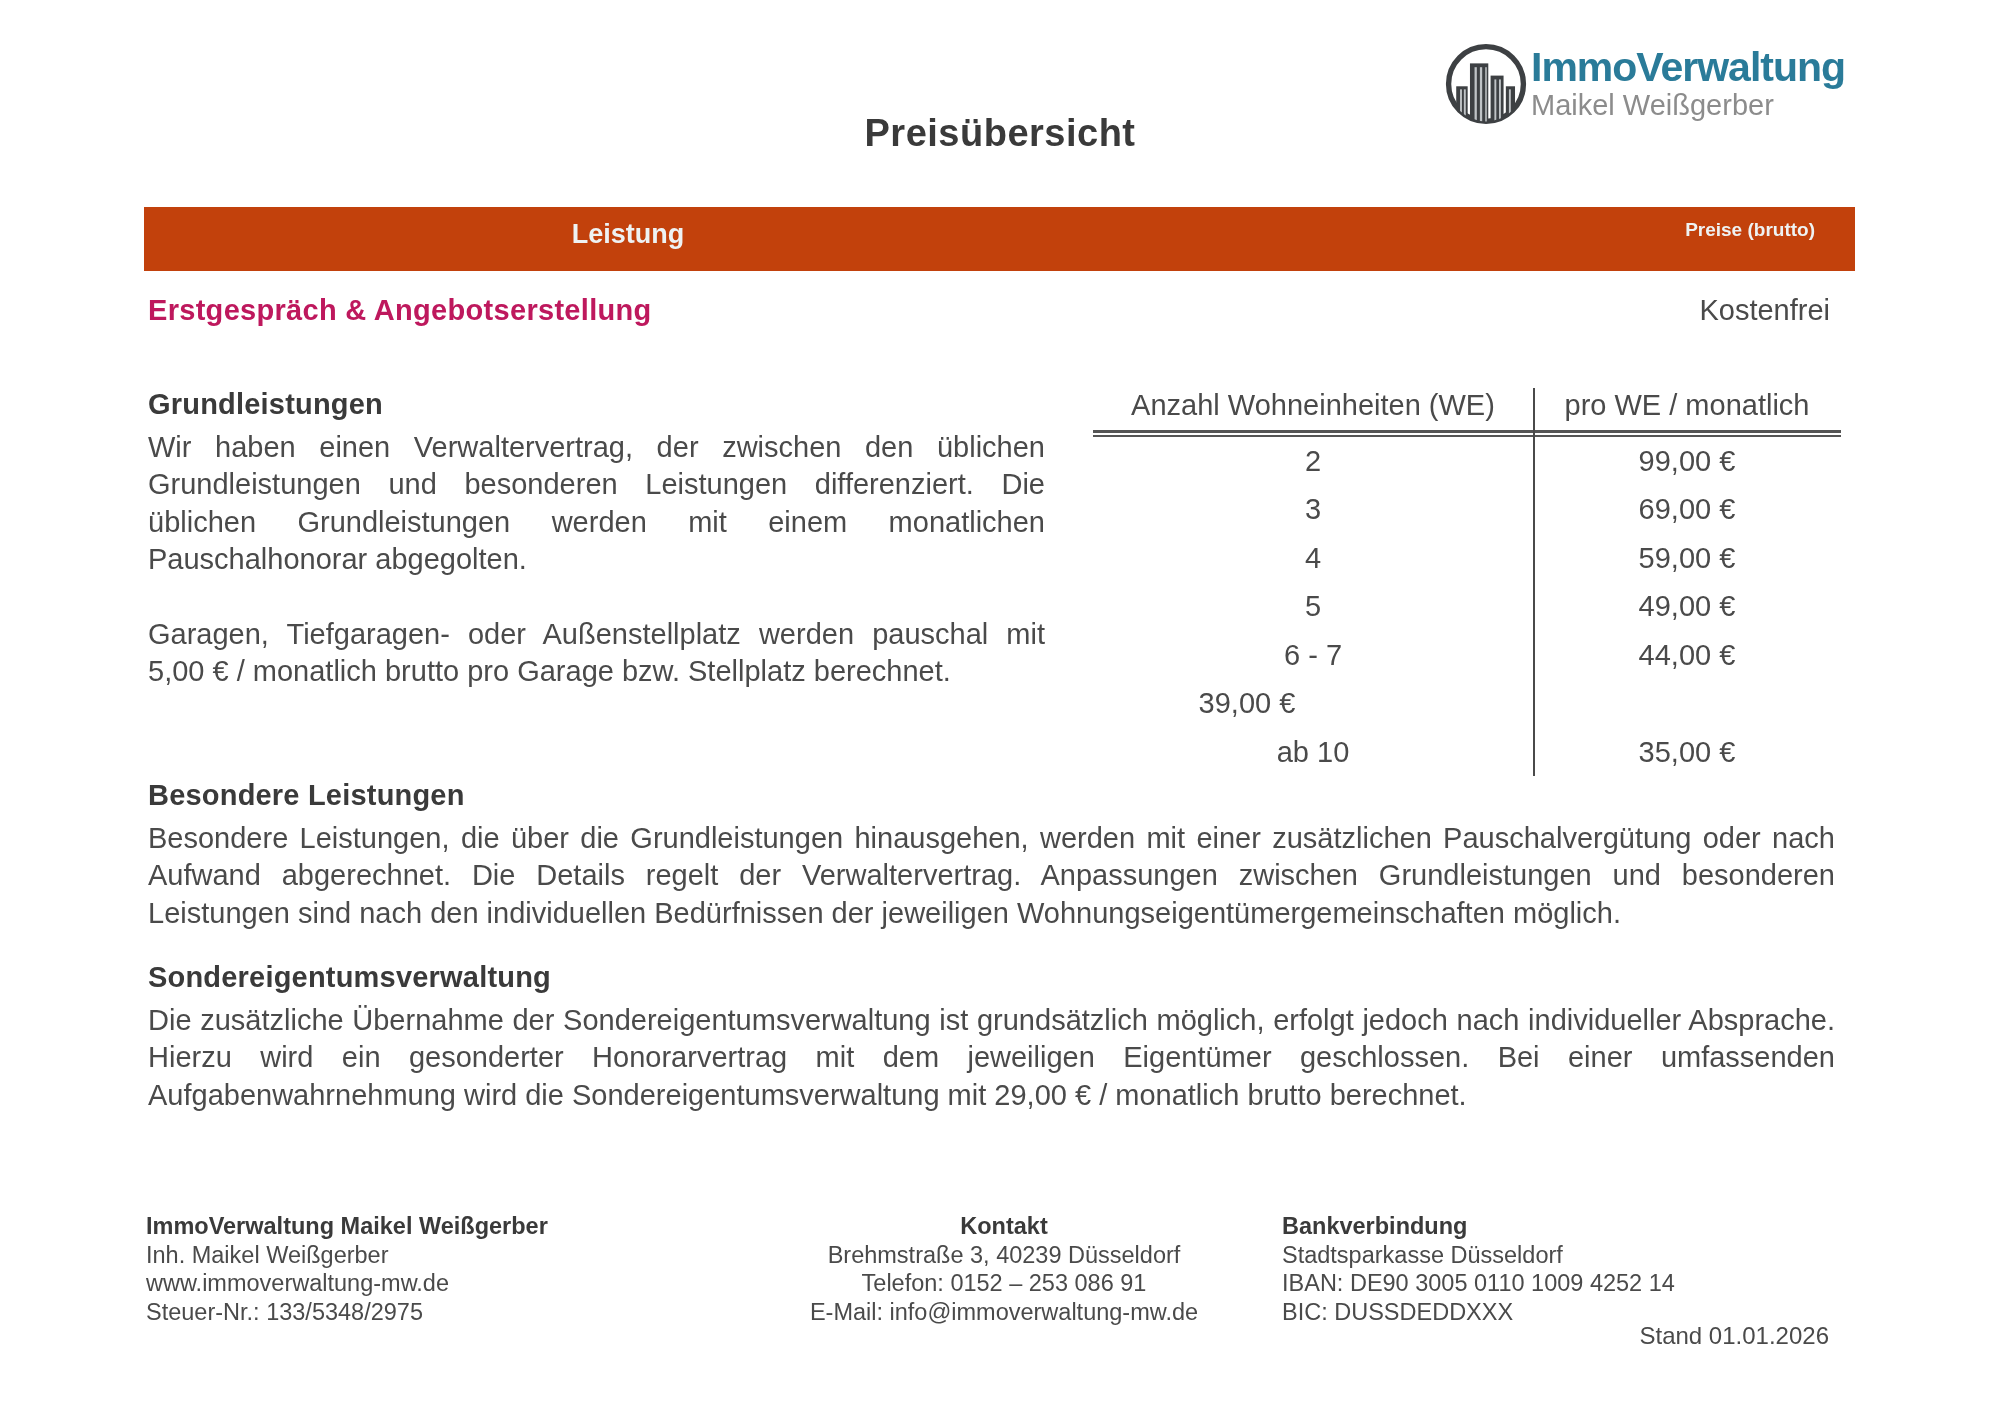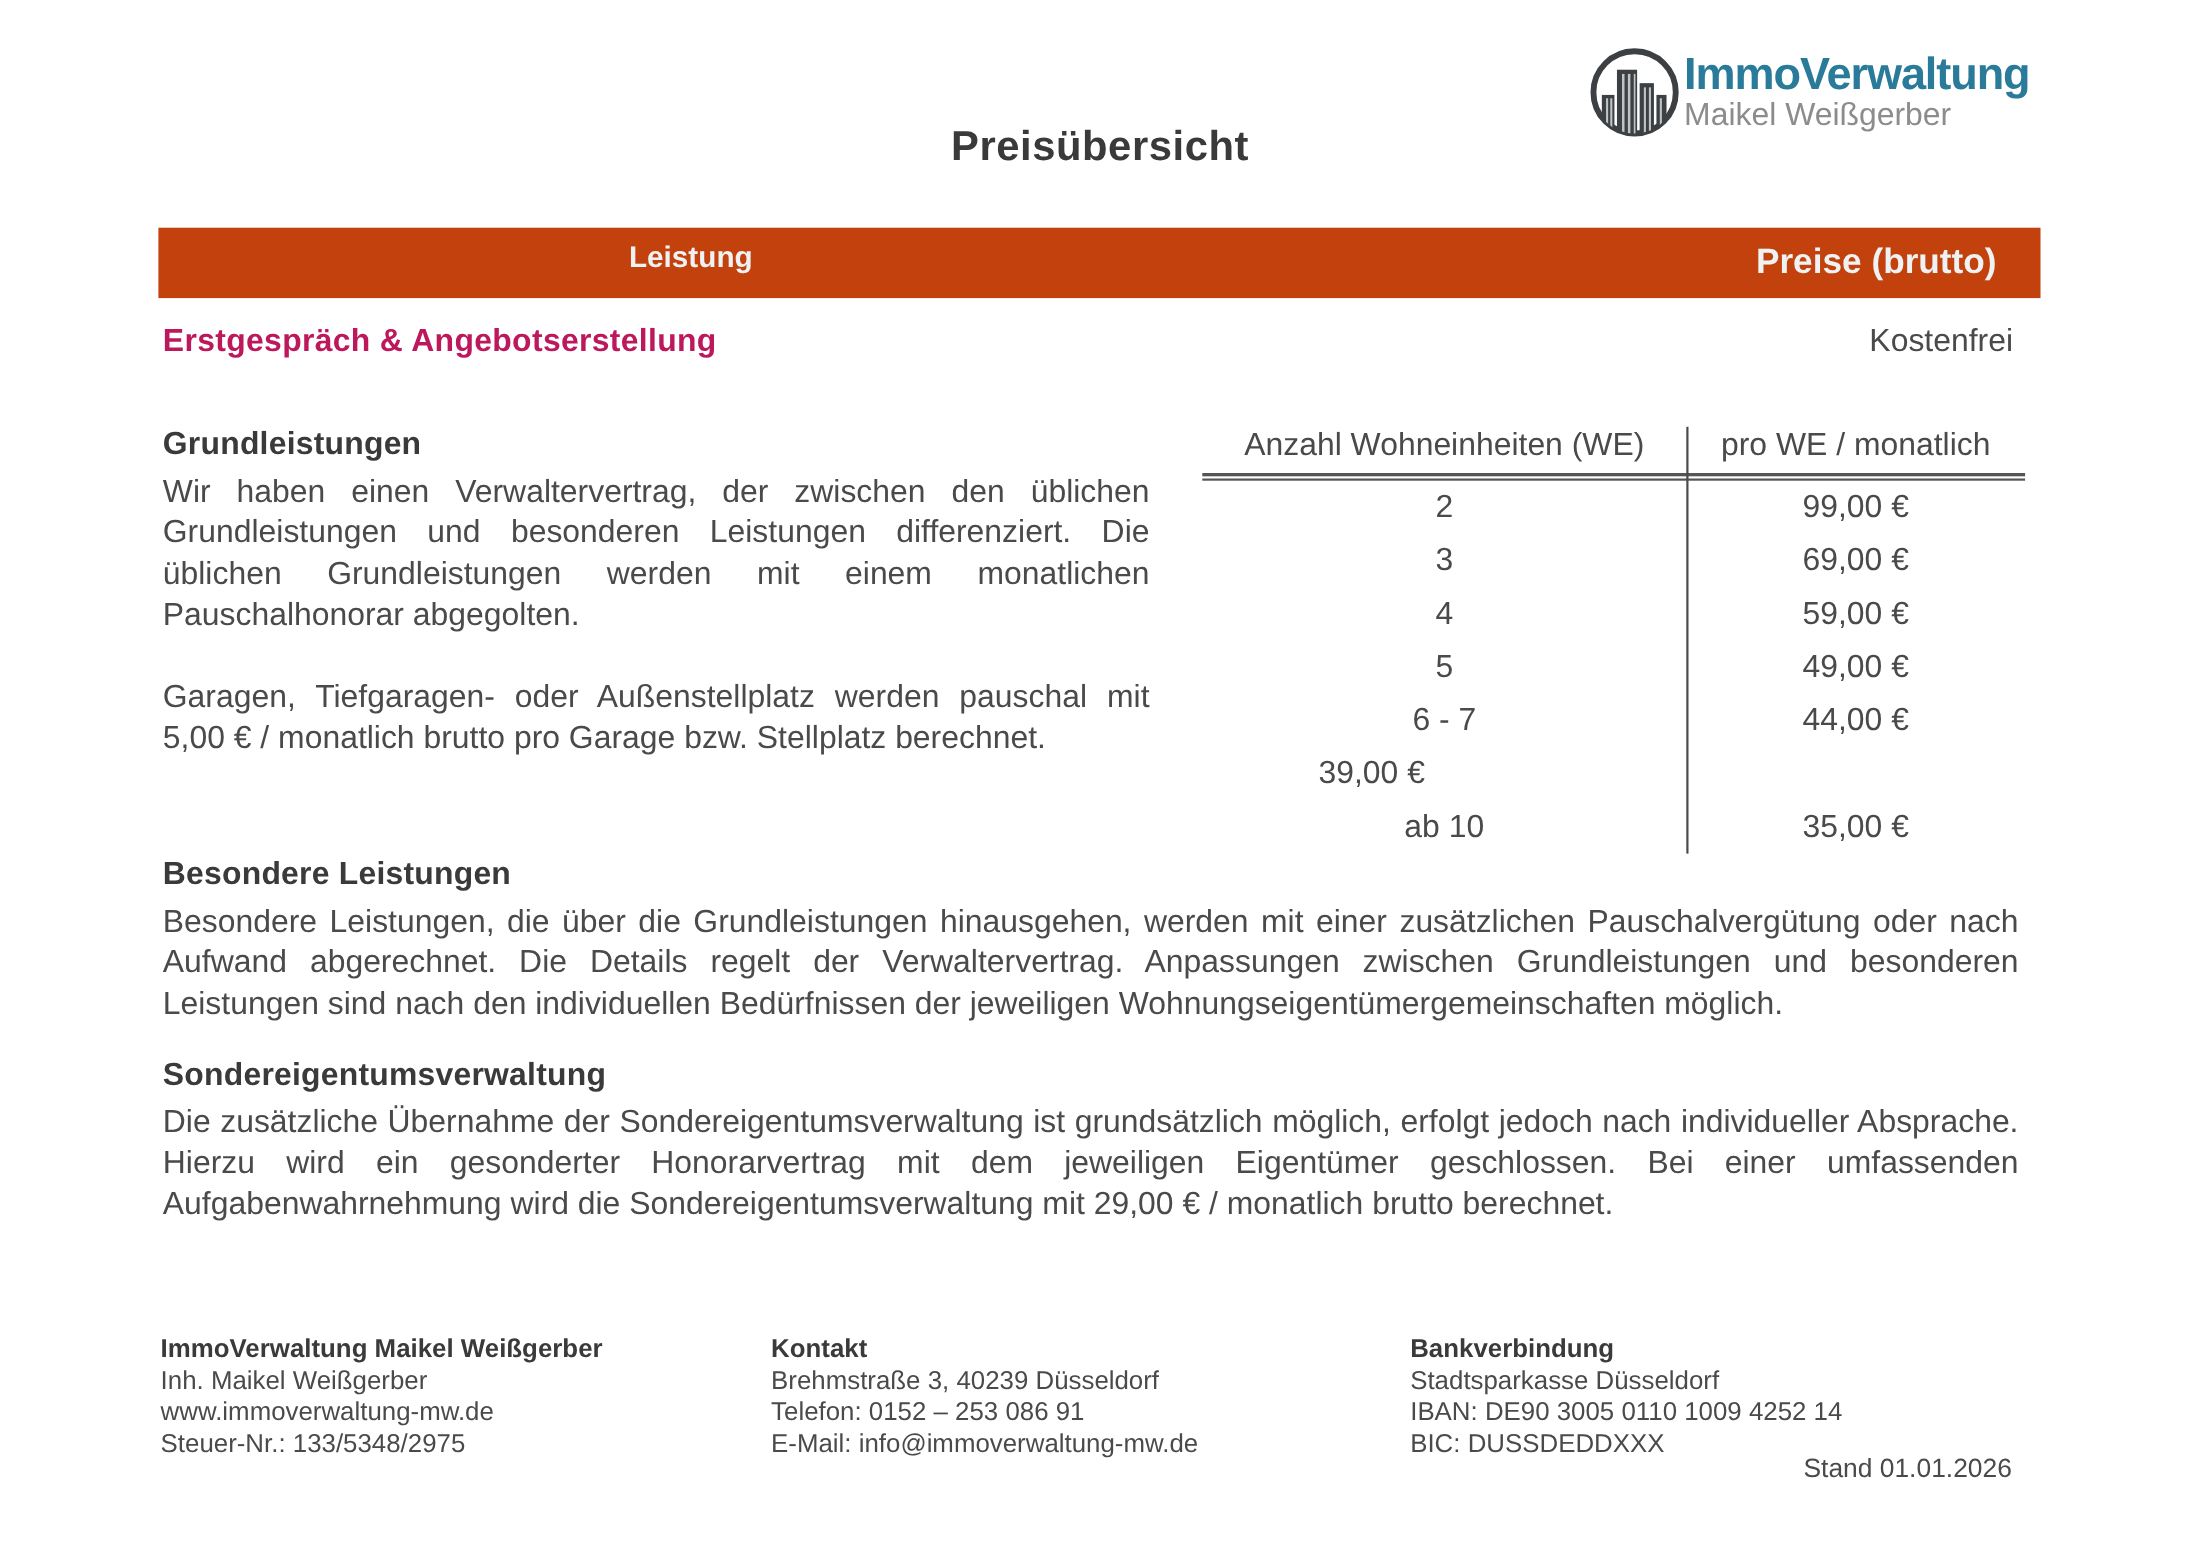--- a/index.html
+++ b/index.html
@@ -18,21 +18,21 @@
   .logo-brand{font-size:41px;font-weight:bold;letter-spacing:-1px;color:#2a7b99;line-height:1.05;}
   .logo-owner{font-size:29px;color:#8c8c8c;line-height:1.1;margin-top:1px;}
   
   .doc-title{position:absolute;top:112px;left:0;width:2000px;text-align:center;
     font-size:38px;font-weight:bold;color:#3a3a3a;letter-spacing:0.5px;}
   
   .head-bar{position:absolute;top:207px;left:144px;width:1711px;height:64px;background:#c2410c;}
   .head-bar .bar-left{position:absolute;left:484px;top:12px;transform:translateX(-50%);
     font-size:27px;font-weight:bold;color:#eef2f3;}
   .head-bar .bar-right{position:absolute;right:40px;top:12px;
-    font-size:32px;font-weight:bold;color:#eef2f3;}
+    font-size:19px;font-weight:bold;color:#eef2f3;}
   
   .intro-row{position:absolute;top:294px;left:148px;width:1682px;display:flex;
     justify-content:space-between;align-items:baseline;}
   .intro-label{font-size:29px;font-weight:bold;color:#be185d;letter-spacing:0.3px;}
   .intro-price{font-size:29px;color:#4a4a4a;}
   
   .sec-heading{font-size:29px;font-weight:bold;color:#3a3a3a;margin:0 0 8px 0;letter-spacing:0.2px;}
   .body-par{font-size:29px;line-height:37.4px;color:#4a4a4a;margin:0;
     text-align:justify;text-align-last:left;}
   .grund-block{position:absolute;top:388px;left:148px;width:897px;}
@@ -46,21 +46,21 @@
   .pt-header .pt-cell-l,.pt-header .pt-cell-r{padding-top:3px;height:41px;}
   .pt-dline{height:2px;border-top:3px solid #555;border-bottom:2px solid #555;width:100%;}
   .pt-data .pt-cell-l,.pt-data .pt-cell-r{height:48.5px;display:flex;align-items:center;justify-content:center;}
   
   .besondere-block{position:absolute;top:779px;left:148px;width:1687px;}
   .sonder-block{position:absolute;top:961px;left:148px;width:1687px;}
   
   .footer{position:absolute;top:1212px;left:146px;width:1700px;height:130px;}
   .f-col{position:absolute;top:0;}
   .f-col1{left:0;width:540px;}
-  .f-col2{left:555px;width:540px;}
+  .f-col2{left:588px;width:540px;text-align:center;}
   .f-col3{left:1136px;width:560px;}
   .f-head{font-size:23.5px;font-weight:bold;color:#3a3a3a;line-height:28.5px;}
   .f-line{font-size:23.5px;color:#4a4a4a;line-height:28.5px;}
   .stand{position:absolute;top:1322px;right:171px;font-size:24px;color:#4a4a4a;}
 </style>
 </head>
 <body>
 
 <div class="page">
 

